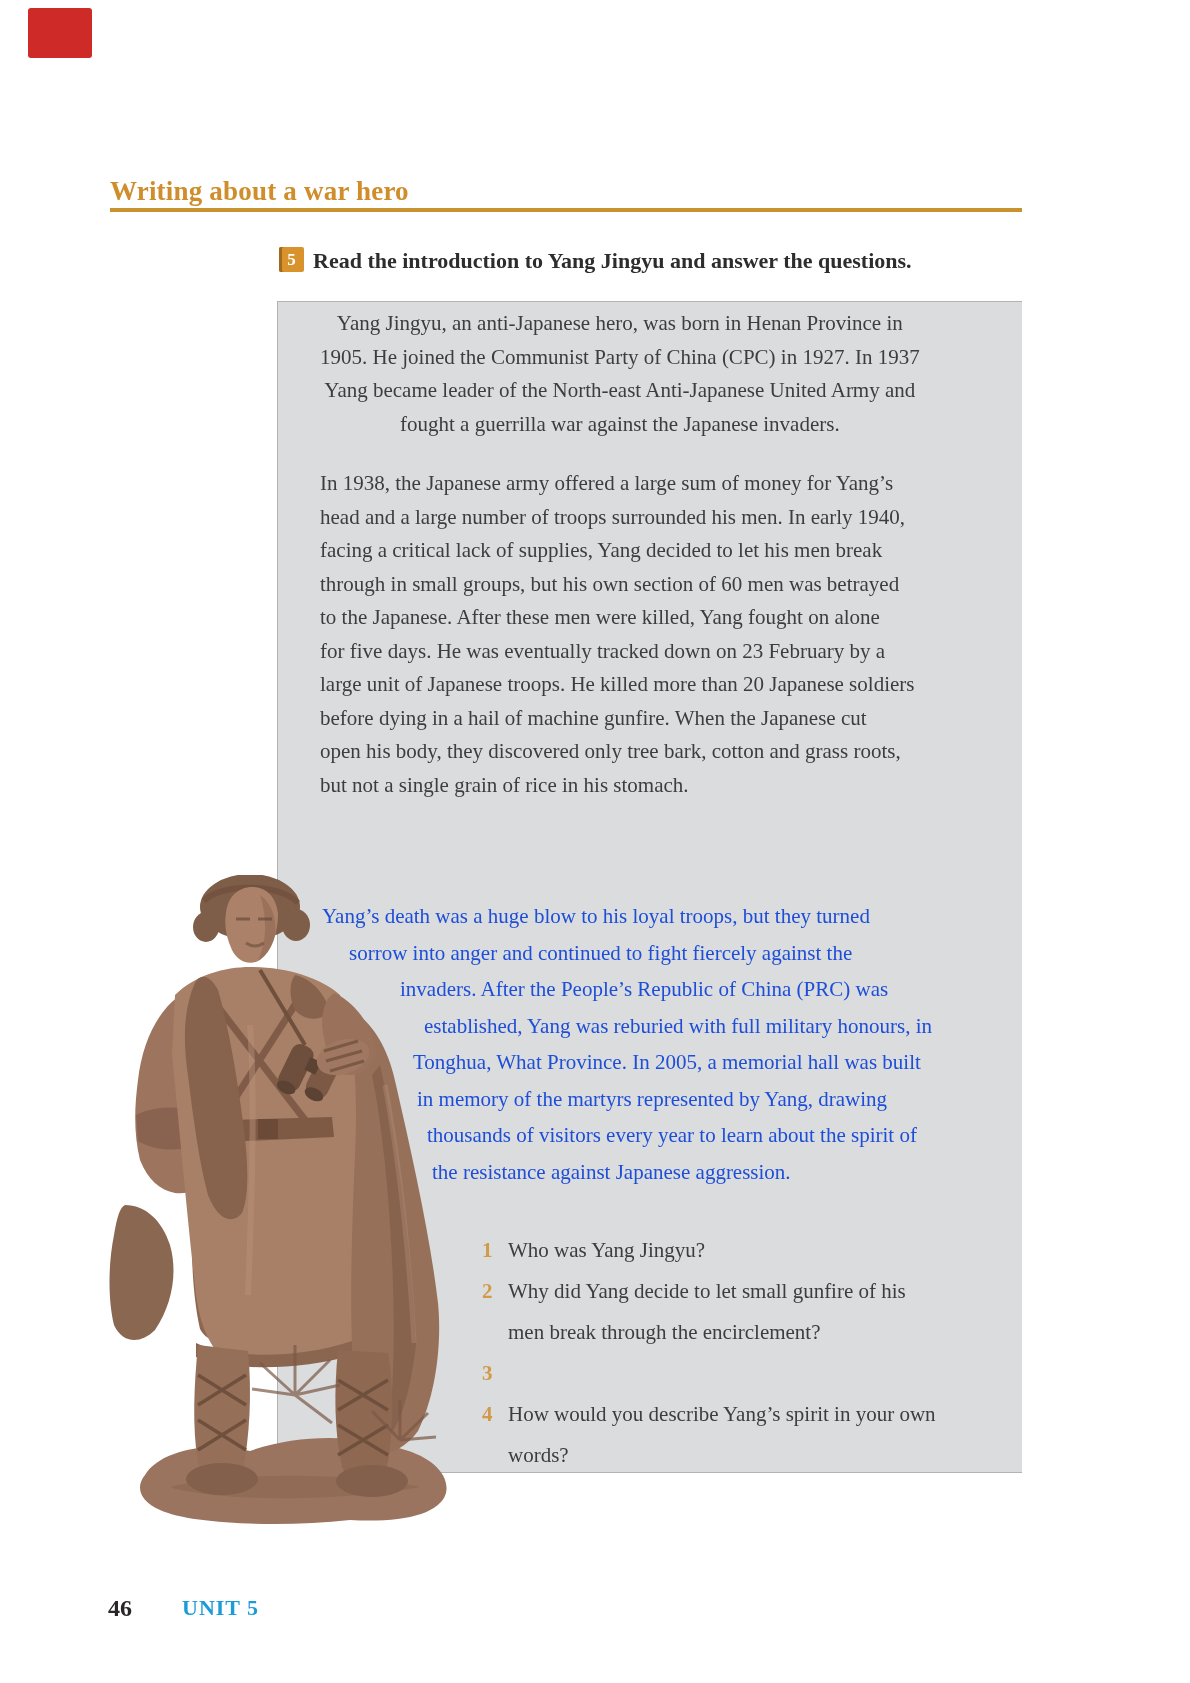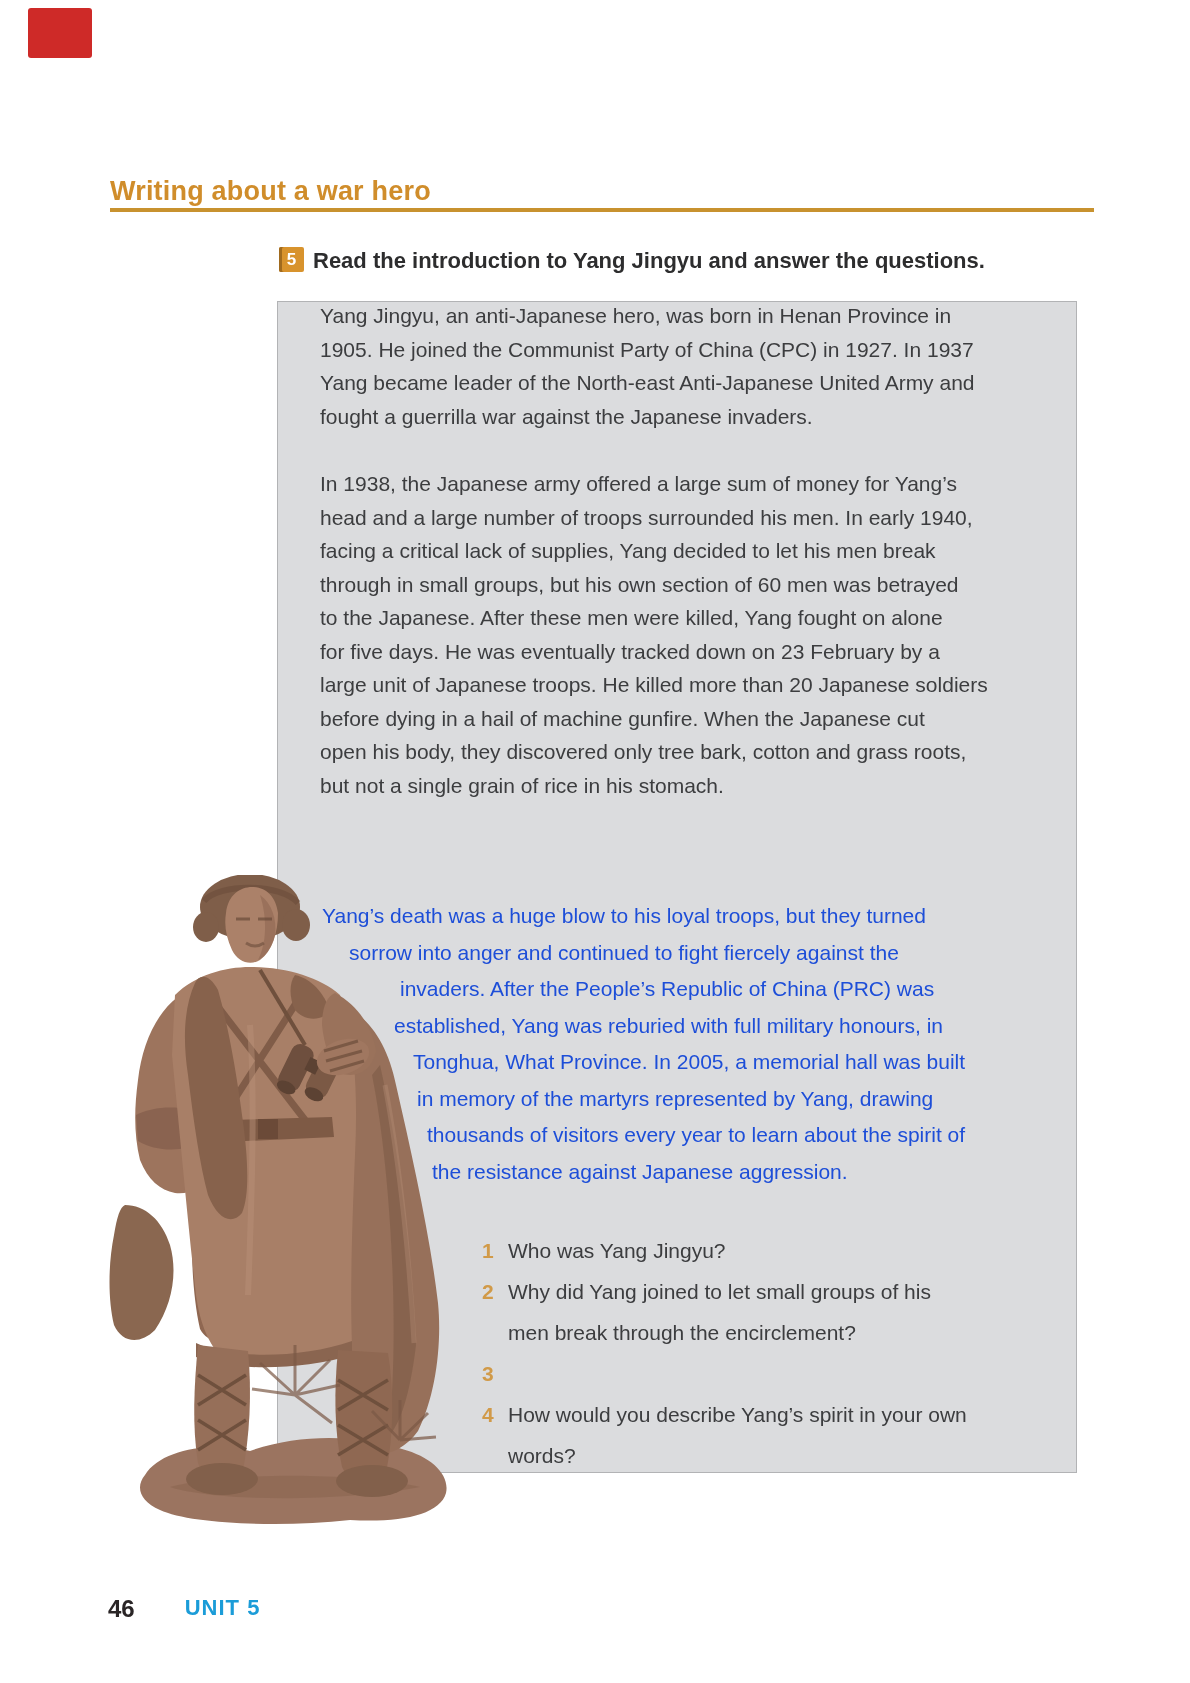--- a/index.html
+++ b/index.html
@@ -1,21 +1,21 @@
 <!DOCTYPE html>
 <html><head>
 <meta charset="utf-8">
 <title>Textbook Page</title>
 <style>
   html,body{margin:0;padding:0;background:#ffffff;}
   .page{
     position:relative;
-    width:1190px;height:1683px;
+    width:1022px;height:1683px;
     background:#ffffff;
-    font-family:Liberation Sans, sans-serif;
+    font-family:Liberation Serif, serif;
     overflow:hidden;
   }
   .corner-tab{
     position:absolute;left:28px;top:8px;width:64px;height:50px;
     background:#ce2a28;border-radius:3px;
   }
   .section-title{
     position:absolute;left:110px;top:176px;
     font-size:27px;font-weight:bold;color:#d08d2b;letter-spacing:.2px;
   }
@@ -37,21 +37,21 @@
   }
   .reading-box{
     position:absolute;left:277px;top:301px;width:800px;height:1172px;
     background:#dbdcde;border:1.5px solid #b2b3b5;box-sizing:border-box;
   }
   .box-para{
     position:absolute;left:320px;
     font-size:21px;line-height:33.5px;color:#3c3d3f;
     white-space:pre;
   }
-  .para-1{top:299px;}
+  .para-1{top:307px;text-align:center;}
   .para-2{top:467px;}
   .para-3{position:absolute;left:320px;top:898px;font-size:21px;line-height:36.5px;color:#1d4ed8;}
   .para-3 .p3-line{white-space:nowrap;}
   .questions{
     position:absolute;left:482px;top:1230px;width:575px;
     font-size:21px;line-height:41px;color:#3c3d3f;
   }
   .question-row{display:flex;align-items:flex-start;}
   .question-number{
     flex:none;width:26px;color:#d19a48;font-weight:bold;
@@ -92,35 +92,35 @@
 for five days. He was eventually tracked down on 23 February by a
 large unit of Japanese troops. He killed more than 20 Japanese soldiers
 before dying in a hail of machine gunfire. When the Japanese cut
 open his body, they discovered only tree bark, cotton and grass roots,
 but not a single grain of rice in his stomach.</div>
 
   <div class="para-3">
     <div class="p3-line" style="margin-left:2px">Yang’s death was a huge blow to his loyal troops, but they turned</div>
     <div class="p3-line" style="margin-left:29px">sorrow into anger and continued to fight fiercely against the</div>
     <div class="p3-line" style="margin-left:80px">invaders. After the People’s Republic of China (PRC) was</div>
-    <div class="p3-line" style="margin-left:74px">established, Yang was reburied with full military honours, in</div>
+    <div class="p3-line" style="margin-left:104px">established, Yang was reburied with full military honours, in</div>
     <div class="p3-line" style="margin-left:93px">Tonghua, What Province. In 2005, a memorial hall was built</div>
     <div class="p3-line" style="margin-left:97px">in memory of the martyrs represented by Yang, drawing</div>
     <div class="p3-line" style="margin-left:107px">thousands of visitors every year to learn about the spirit of</div>
     <div class="p3-line" style="margin-left:112px">the resistance against Japanese aggression.</div>
   </div>
 
   <div class="questions">
     <div class="question-row">
       <span class="question-number">1</span>
       <div class="question-text">Who was Yang Jingyu?</div>
     </div>
     <div class="question-row">
       <span class="question-number">2</span>
-      <div class="question-text">Why did Yang joined to let small groups of his
+      <div class="question-text">Why did Yang decide to let small gunfire of his
 men break through the encirclement?</div>
     </div>
     <div class="question-row">
       <span class="question-number">3</span>
     </div>
     <div class="question-row">
       <span class="question-number">4</span>
       <div class="question-text">How would you describe Yang’s spirit in your own
 words?</div>
     </div>

